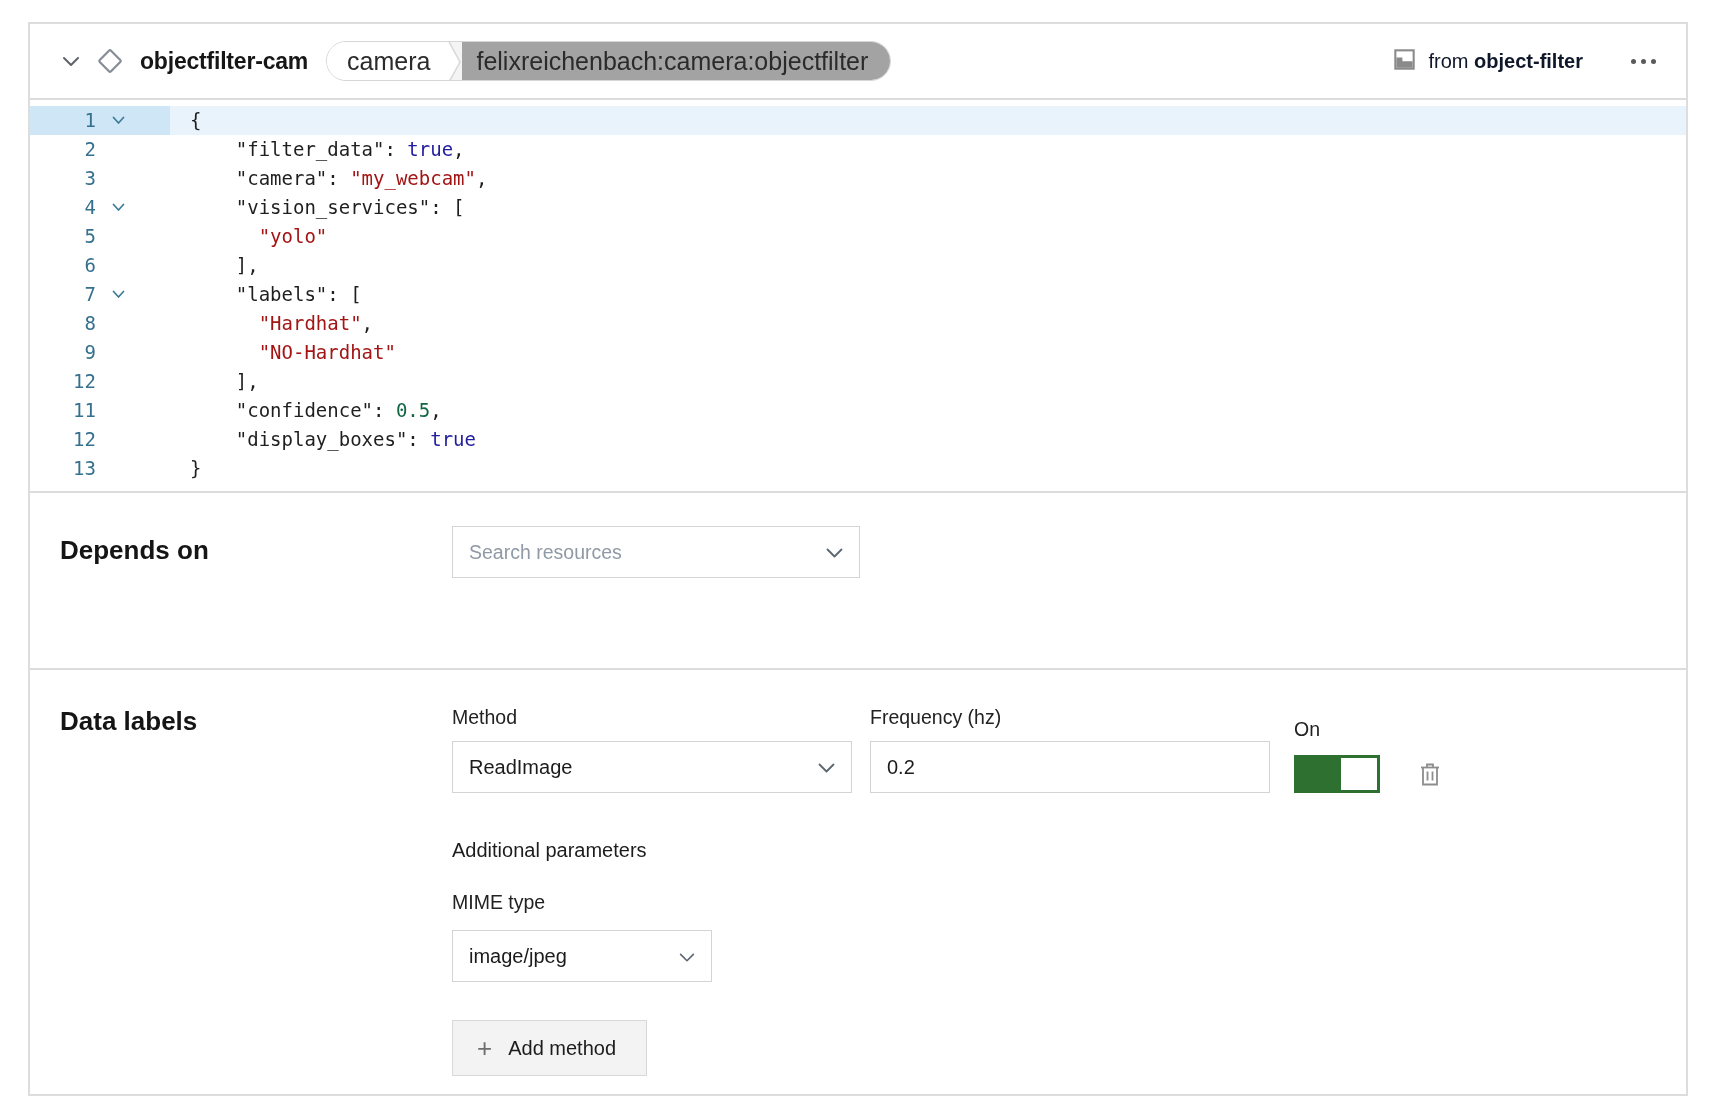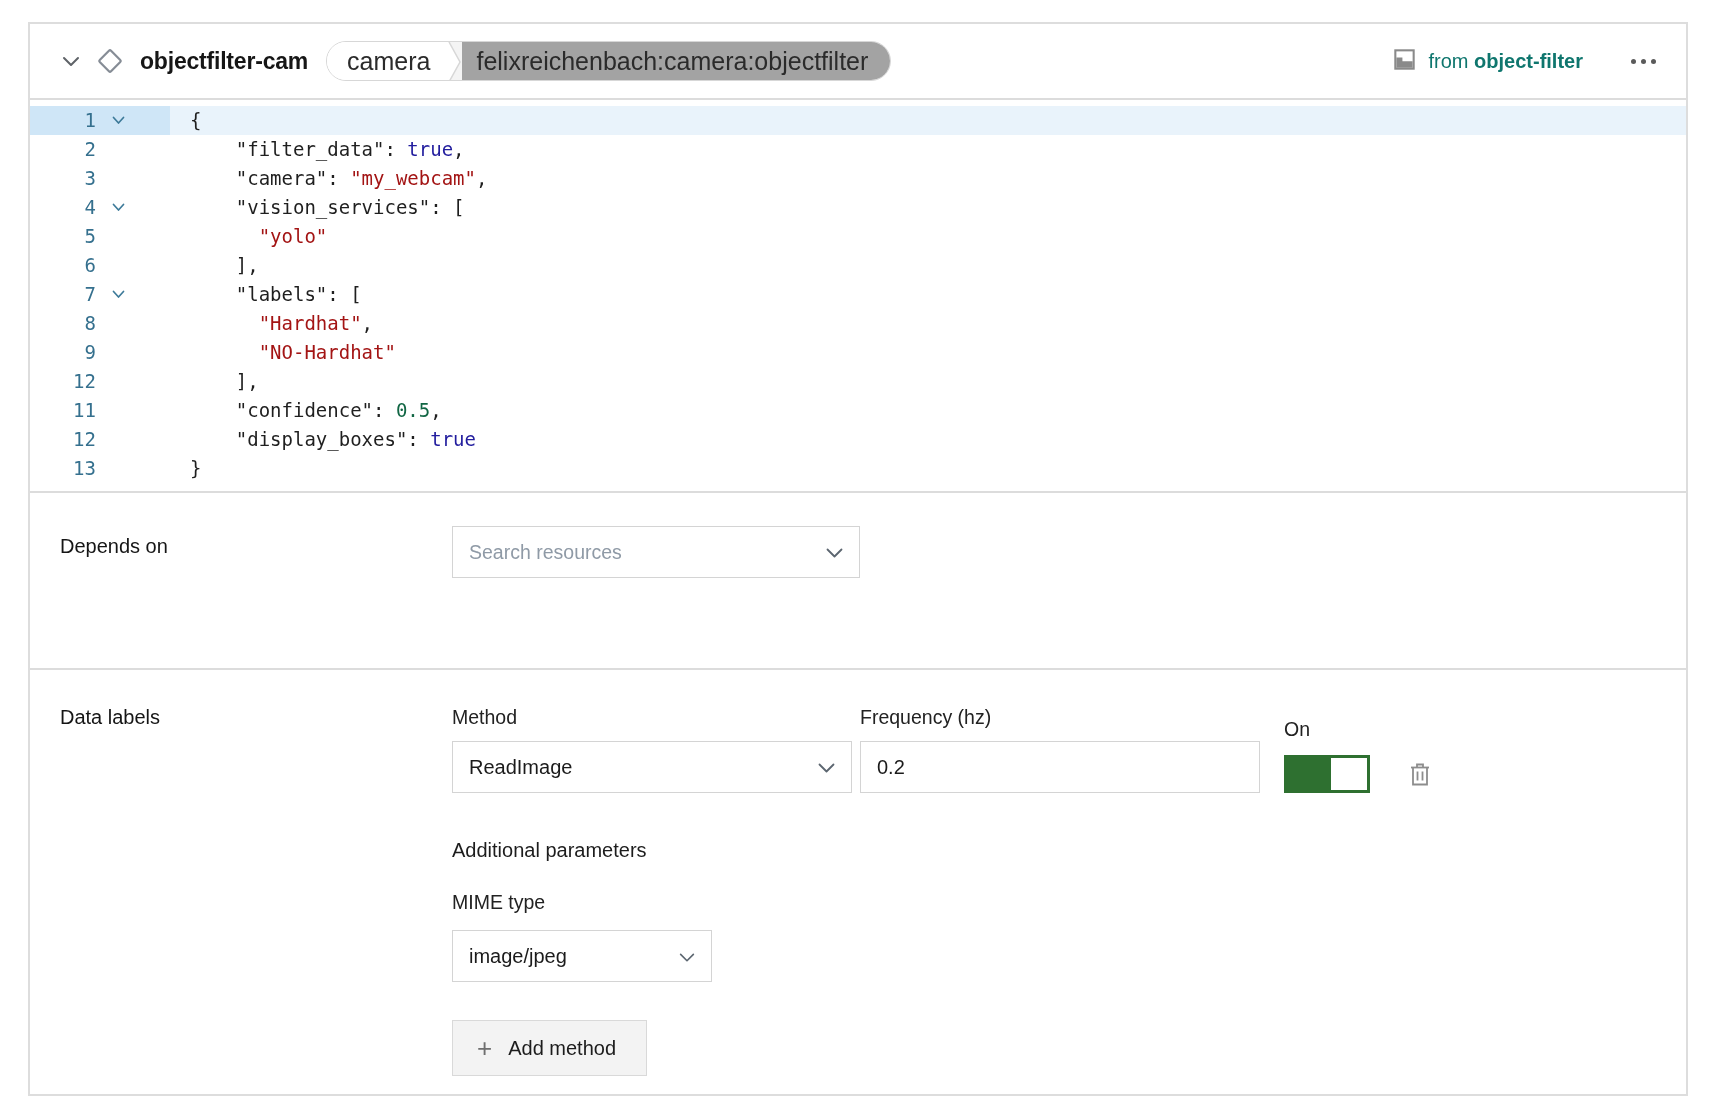--- a/index.html
+++ b/index.html
@@ -11,57 +11,57 @@
   
   .hdr{height:74px;display:flex;align-items:center;padding:0 28px;}
   .hdr .collapse{width:26px;display:flex;align-items:center;justify-content:center;cursor:pointer;}
   .hdr .diamond{margin-left:10px;display:flex;align-items:center;}
   .hdr .title{margin-left:14px;font-size:23px;font-weight:bold;letter-spacing:-.2px;color:#161616;}
   .pill{margin-left:18px;display:flex;align-items:stretch;height:40px;border:1.5px solid #d7d7d7;border-radius:21px;overflow:hidden;font-size:25px;color:#2b2b2b;}
   .pill .seg1{display:flex;align-items:center;padding:0 16px 0 20px;background:#fff;}
   .pill .seg2{display:flex;align-items:center;padding:0 22px 0 14px;background:#a3a3a3;}
   .pill .sep{display:block;height:100%;background:#f4f4f4;}
   .hdr-right{margin-left:auto;display:flex;align-items:center;}
-  .from-txt{margin-left:12px;font-size:20px;color:#0f766e;}
+  .from-txt{margin-left:12px;font-size:20px;color:#0f172a;}
   .from-txt b{font-weight:bold;}
   .menu-btn{margin-left:46px;display:flex;gap:5px;align-items:center;cursor:pointer;padding:6px 2px;}
   .menu-btn i{width:5px;height:5px;border-radius:50%;background:#5a5a5a;display:block;}
 
   
   .editor{border-top:2px solid #dcdcdc;padding:6px 0 8px;font-family:"DejaVu Sans Mono",monospace;font-size:19px;}
   .cl{display:flex;line-height:29px;height:29px;}
   .cl .gut{flex:none;width:140px;display:flex;}
   .cl .ln{flex:none;width:66px;text-align:right;color:#35708e;user-select:none;}
   .cl .fold{flex:none;width:44px;display:flex;align-items:center;justify-content:center;}
   .cl pre.code{margin:0;padding:0 0 0 20px;font:inherit;color:#1f1f1f;white-space:pre;}
   .cl.active{background:#e9f3fb;}
   .cl.active .gut{background:#cfe6f7;}
   .tk-p{color:#1f1f1f;}
   .tk-s{color:#a31414;}
   .tk-a{color:#221d9e;}
   .tk-n{color:#116644;}
 
   
   .section{border-top:2px solid #dcdcdc;display:flex;padding-left:30px;padding-right:30px;}
-  .sec-label{flex:none;width:392px;font-size:20px;font-weight:normal;color:#151515;}
+  .sec-label{flex:none;width:392px;font-size:26px;font-weight:bold;color:#151515;}
   .sec-depends{padding-top:33px;padding-bottom:90px;}
   .sec-depends .sec-label{padding-top:9px;}
   .sec-capture{padding-top:36px;padding-bottom:33px;}
 
   .fieldlabel{font-size:19.5px;color:#222;display:block;margin-bottom:12px;}
   .box{height:52px;border:1.5px solid #d4d4d4;background:#fff;display:flex;align-items:center;padding:0 16px;font-size:20px;color:#1b1b1b;}
   .selectbox{justify-content:space-between;cursor:pointer;}
   .placeholder{color:#8f9aa6;font-size:19.5px;}
   .combo{width:408px;}
   input.freq{width:400px;height:52px;border:1.5px solid #d4d4d4;padding:0 16px;font-size:20px;color:#1b1b1b;font-family:"Liberation Sans",sans-serif;outline:none;}
 
   .cap-body{display:flex;flex-direction:column;}
   .cap-row{display:flex;}
   .col-method{width:400px;flex:none;}
-  .col-freq{width:400px;flex:none;margin-left:8px;}
+  .col-freq{width:400px;flex:none;margin-left:18px;}
   .col-on{flex:none;margin-left:24px;}
   .col-on .fieldlabel{margin-top:12px;margin-bottom:14px;}
   .toggle-row{display:flex;align-items:center;gap:38px;}
   .toggle{width:86px;height:38px;background:#2e7030;position:relative;cursor:pointer;flex:none;}
   .toggle .knob{position:absolute;top:3px;bottom:3px;right:3px;width:36px;background:#fff;}
   .trash-btn{cursor:pointer;display:flex;align-items:center;}
 
   .addl{margin-top:46px;font-size:20px;color:#1d1d1d;}
   .mime-label{margin-top:29px;margin-bottom:16px;}
   .mime{width:260px;}

